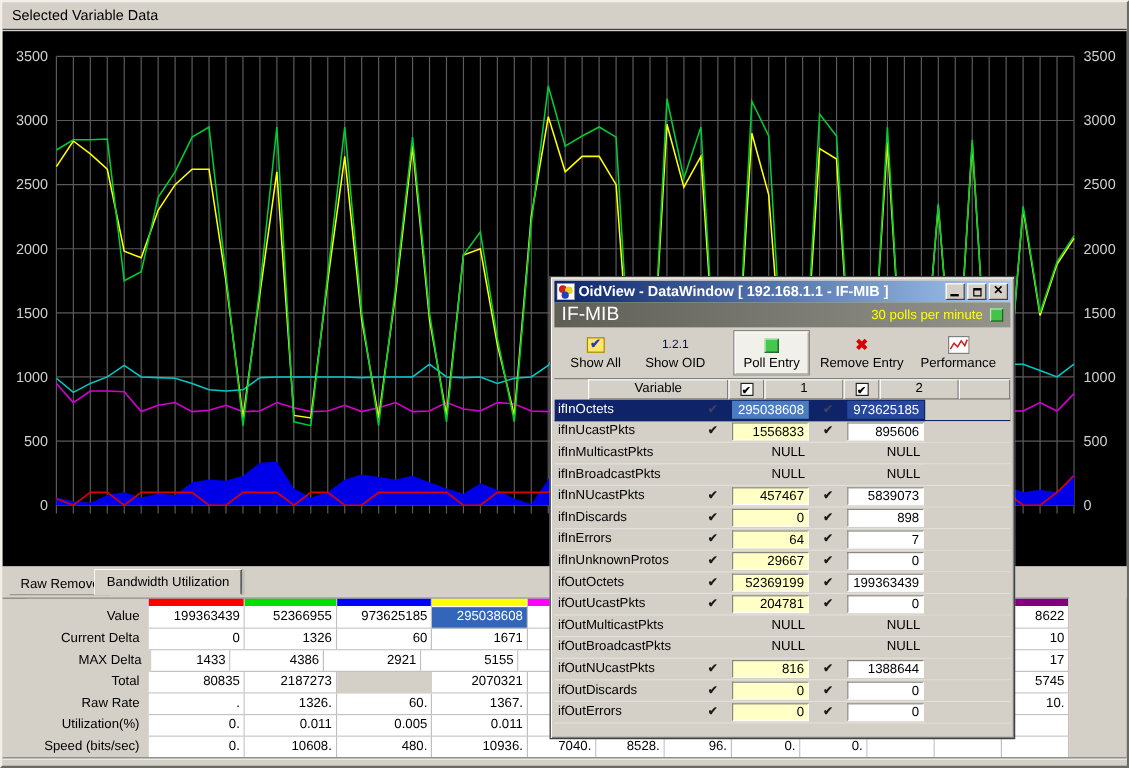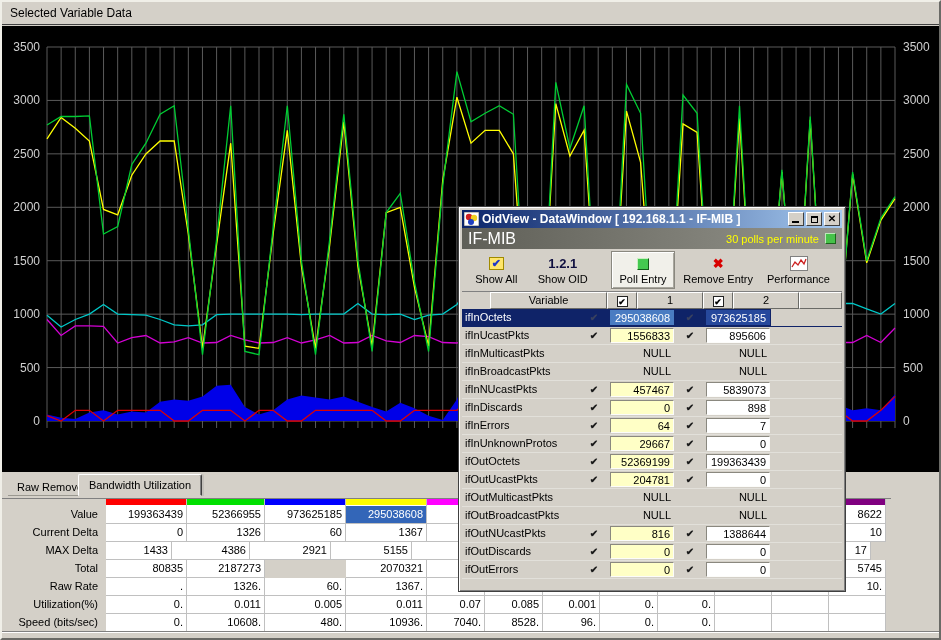--- a/index.html
+++ b/index.html
@@ -16,33 +16,33 @@
   
   .tabbar{position:absolute;left:0;top:470px;width:937px;height:26px;background:#d4d0c8;}
   .tab{position:absolute;font-size:11px;white-space:nowrap;cursor:default;}
   .tab-flat{left:6px;top:7px;height:17px;line-height:17px;padding:0 9px;color:#000;
        border-bottom:1px solid #9a9890;}
   .tab-raised{left:76px;top:2px;height:22px;line-height:20px;padding:0 10px;background:#d4d0c8;
        border:1px solid;border-color:#ffffff #404040 #d4d0c8 #ffffff;
        box-shadow:inset -1px 0 0 #808080, 2px 0 0 #80808033;border-radius:2px 2px 0 0;}
   
   .stats{position:absolute;left:0;top:496px;width:889px;background:#d4d0c8;border-top:1px solid #808080;}
-  .srow{display:flex;height:18px;}
+  .srow{display:flex;height:18px;padding-left:20px;}
   .srow.sbar-row{height:7px;}
   .slabel{width:104px;background:#d4d0c8;text-align:right;padding-right:8px;line-height:17px;
        font-size:11px;}
   .scell{background:#fff;border-right:1px solid #c0c0c0;border-bottom:1px solid #c0c0c0;
        text-align:right;padding-right:3px;line-height:16px;font-size:11px;overflow:hidden;}
   .sbarcell{background:#fff;border-right:1px solid #c0c0c0;padding:0;}
   .sbarcell .bar{height:6px;margin:0;}
   .scell.selcell{background:#3366b8;color:#fff;}
   .bottom-strip{position:absolute;left:0;top:629px;width:937px;height:7px;background:#d4d0c8;
        border-top:1px solid #808080;box-shadow:inset 0 1px 0 #ffffff;}
   
-  .win{position:absolute;left:456px;top:204px;width:388px;height:386px;background:#d4d0c8;
+  .win{position:absolute;left:456px;top:228px;width:388px;height:386px;background:#d4d0c8;
        border:1px solid #404040;box-shadow:inset 1px 1px 0 #ffffff,inset -1px -1px 0 #808080;
        padding:3px;z-index:10;display:flex;flex-direction:column;}
   .win-title{height:18px;background:linear-gradient(to right,#0a246a,#a6caf0);display:flex;
        align-items:center;padding:0 2px;flex:0 0 auto;}
   .win-icon{width:15px;height:14px;margin-right:3px;flex:0 0 auto;}
   .win-title-text{flex:1;color:#fff;font-weight:bold;font-size:12px;white-space:nowrap;overflow:hidden;}
   .wbtn{width:16px;height:14px;background:#d4d0c8;border:1px solid;margin-left:2px;
        border-color:#ffffff #404040 #404040 #ffffff;display:flex;align-items:center;
        justify-content:center;cursor:default;flex:0 0 auto;position:relative;}
   .glyph-min{position:absolute;left:3px;bottom:2px;width:7px;height:2px;background:#000;}
@@ -57,21 +57,21 @@
   .toolbar{height:42px;background:#d4d0c8;display:flex;align-items:stretch;
        padding:2px 4px;flex:0 0 auto;}
   .tbtn{display:flex;flex-direction:column;align-items:center;justify-content:center;
        padding:1px 6px;margin-right:2px;cursor:default;}
   .tbtn .ticon{height:17px;display:flex;align-items:center;justify-content:center;margin-bottom:1px;}
   .tbtn .tlabel{font-size:11px;white-space:nowrap;}
   .tbtn.active{background:#f1f0ea;border:1px solid #8a887f;
        box-shadow:inset 1px 1px 0 #ffffff,inset -1px -1px 0 #a8a69e;margin-left:12px;}
   .icon-showall{width:15px;height:13px;background:#ffe66a;border:1px solid #a08a00;
        color:#2038c8;font-size:11px;font-weight:bold;line-height:11px;text-align:center;}
-  .icon-oid{font-size:13px;font-weight:bold;color:#101040;}
+  .icon-oid{font-size:10px;font-weight:normal;color:#101040;}
   .icon-poll{width:12px;height:12px;background:#44c850;border:1px solid;
        border-color:#c8f0c0 #14581a #14581a #c8f0c0;}
   .icon-remove{color:#d80000;font-size:13px;font-weight:bold;line-height:13px;}
   
   .wtable{flex:1;border-top:1px solid #808080;background:#d4d0c8;overflow:hidden;}
   .whead{display:flex;height:17px;padding-left:28px;}
   .wh{background:#d4d0c8;border:1px solid;border-color:#ffffff #6a6a66 #6a6a66 #ffffff;
       text-align:center;line-height:15px;font-size:11px;overflow:hidden;}
   .cbglyph{display:inline-block;width:11px;height:11px;background:#fff;border:1px solid #222;
       font-size:9px;font-weight:bold;line-height:10px;vertical-align:middle;text-align:center;}
@@ -257,21 +257,21 @@
         <div class="scell" style="width: 57px;"></div>
         <div class="scell" style="width: 57px;"></div>
         <div class="scell" style="width: 57px;"></div>
         <div class="scell" style="width: 57px;">8622</div>
       </div>
       <div class="srow">
         <div class="slabel">Current Delta</div>
         <div class="scell" style="width: 81px;">0</div>
         <div class="scell" style="width: 78px;">1326</div>
         <div class="scell" style="width: 81px;">60</div>
-        <div class="scell" style="width: 81px;">1367</div>
+        <div class="scell" style="width: 81px;">1671</div>
         <div class="scell" style="width: 58px;"></div>
         <div class="scell" style="width: 58px;"></div>
         <div class="scell" style="width: 57px;"></div>
         <div class="scell" style="width: 58px;"></div>
         <div class="scell" style="width: 57px;"></div>
         <div class="scell" style="width: 57px;"></div>
         <div class="scell" style="width: 57px;"></div>
         <div class="scell" style="width: 57px;">10</div>
       </div>
       <div class="srow">

